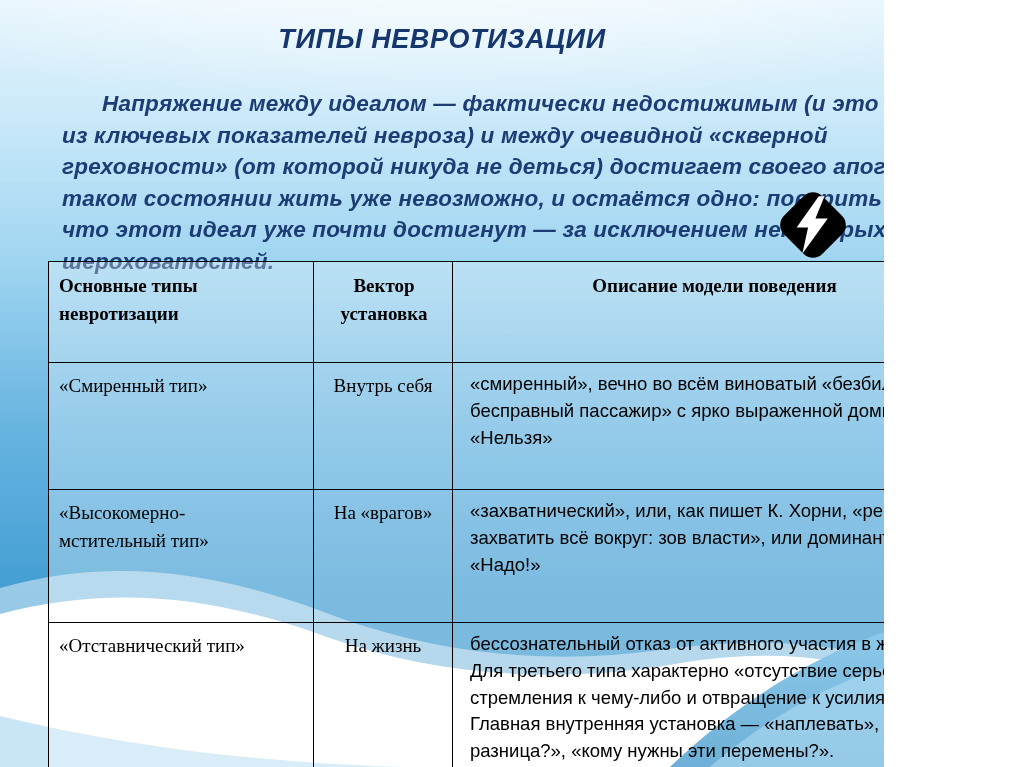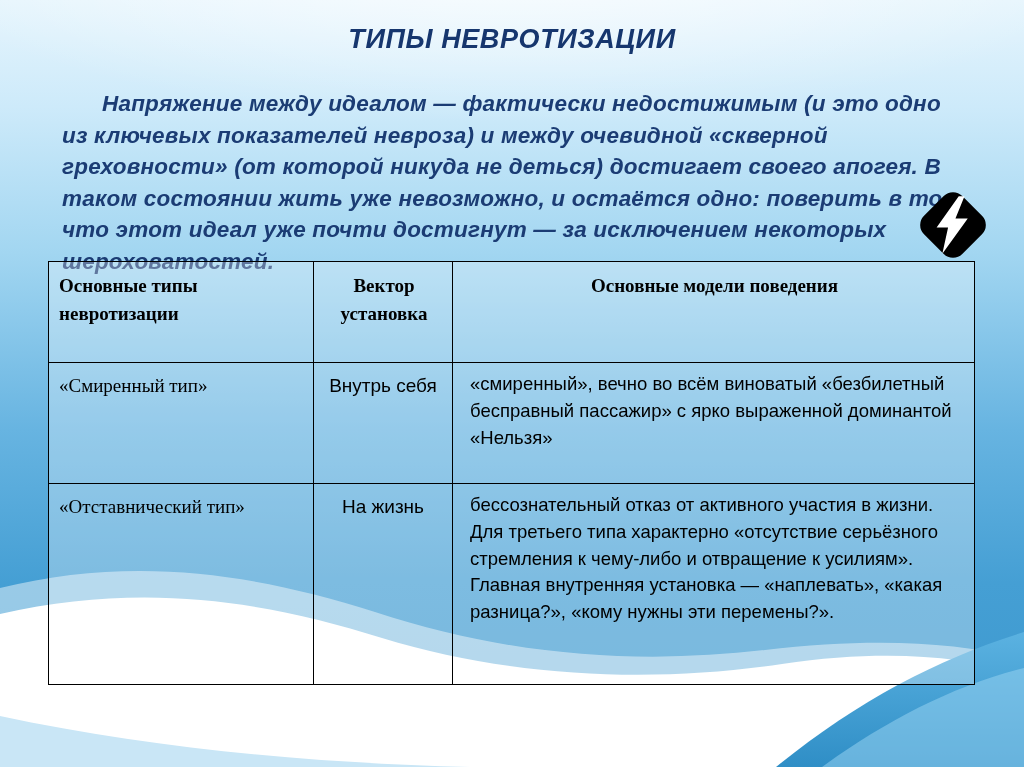--- a/index.html
+++ b/index.html
@@ -2,21 +2,21 @@
 <html><head>
 <meta charset="utf-8">
 <style>
   html, body {
     margin: 0;
     padding: 0;
     background: #ffffff;
   }
   .slide {
     position: relative;
-    width: 1024px;
+    width: 884px;
     height: 767px;
     overflow: hidden;
     font-family: "Liberation Sans", sans-serif;
     background:
       radial-gradient(ellipse 900px 260px at 50% -60px, rgba(255,255,255,0.85), rgba(255,255,255,0) 70%),
       linear-gradient(180deg, #e6f5fd 0%, #cdeafa 14%, #a2d6f1 33%, #67b4e1 56%, #459fd4 76%, #3b97cd 100%);
   }
   .bg-waves {
     position: absolute;
     left: 0; top: 0;
@@ -80,24 +80,24 @@
     line-height: 1.45;
     padding: 10px 8px 6px 10px;
   }
   .th-left   { text-align: left; }
   .th-center { text-align: center; }
   .c1 {
     font-family: "Liberation Serif", serif;
     font-size: 19px;
     line-height: 1.45;
     text-align: left;
-    padding: 9px 40px 16px 10px;
+    padding: 9px 40px 22px 10px;
   }
   .c2 {
-    font-family: Liberation Sans, sans-serif;
+    font-family: Liberation Serif, serif;
     font-size: 19px;
     line-height: 1.45;
     text-align: center;
     padding: 9px 6px 6px 6px;
   }
   .c3 {
     font-family: "Liberation Sans", sans-serif;
     font-size: 18.5px;
     line-height: 1.45;
     text-align: left;
@@ -141,28 +141,33 @@
   <table class="tbl">
     <colgroup>
       <col style="width:265px">
       <col style="width:139px">
       <col>
     </colgroup>
     <thead>
       <tr>
         <th class="th-left rh-head">Основные типы невротизации</th>
         <th class="th-center">Вектор установка</th>
-        <th class="th-center">Основные модели поведения</th>
+        <th class="th-center">Описание модели поведения</th>
       </tr>
     </thead>
     <tbody>
       <tr>
         <td class="c1 rh-1">«Смиренный тип»</td>
         <td class="c2">Внутрь себя</td>
         <td class="c3">«смиренный», вечно во всём виноватый «безбилетный бесправный пассажир» с ярко выраженной доминантой «Нельзя»</td>
+      </tr>
+      <tr>
+        <td class="c1 rh-2">«Высокомерно-мстительный тип»</td>
+        <td class="c2">На «врагов»</td>
+        <td class="c3">«захватнический», или, как пишет К. Хорни, «решение захватить всё вокруг: зов власти», или доминанта «Надо!»</td>
       </tr>
       <tr>
         <td class="c1 rh-3">«Отставнический тип»</td>
         <td class="c2">На жизнь</td>
         <td class="c3">бессознательный отказ от активного участия в жизни. Для третьего типа характерно «отсутствие серьёзного стремления к чему-либо и отвращение к усилиям». Главная внутренняя установка — «наплевать», «какая разница?», «кому нужны эти перемены?».</td>
       </tr>
     </tbody>
   </table>
 
 </div>

